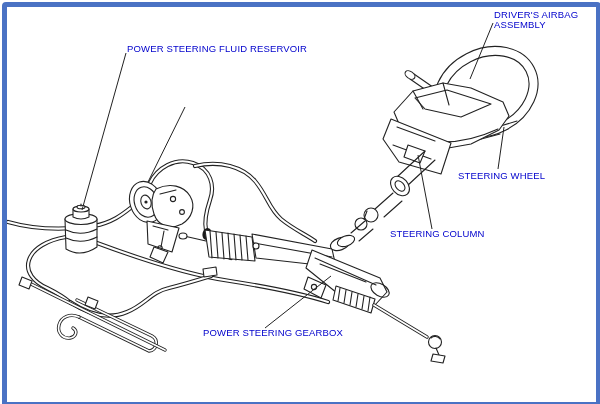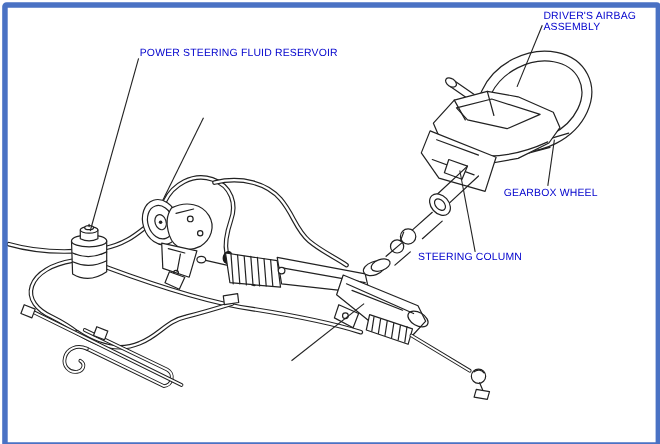--- a/index.html
+++ b/index.html
@@ -7,21 +7,21 @@
           font-family:"Liberation Sans",sans-serif;}
   #frame{position:absolute;left:2px;top:2px;width:589px;height:395px;
          border:5px solid #4a72c4;border-radius:4px;pointer-events:none;}
   #art{position:absolute;left:0;top:0;}
   .lbl{position:absolute;font-weight:normal;font-size:9.5px;line-height:9.5px;
        color:#0000cc;letter-spacing:0.15px;white-space:pre-line;}
   .lbl-reservoir{left:127px;top:44px;}
   .lbl-pump{left:185px;top:97px;}
   .lbl-airbag{left:494px;top:10px;}
   .lbl-wheel{left:458px;top:171px;}
-  .lbl-column{left:380px;top:229px;text-align:right;}
+  .lbl-column{left:390px;top:229px;text-align:right;}
   .lbl-gearbox{left:203px;top:328px;}
   
   .ln{stroke:#222;stroke-width:1.1;fill:none;stroke-linejoin:round;stroke-linecap:round;}
   .fw{stroke:#222;stroke-width:1.1;fill:#fff;stroke-linejoin:round;}
   .tB{stroke:#222;stroke-width:4.2;fill:none;stroke-linecap:round;}
   .tW{stroke:#fff;stroke-width:2.1;fill:none;stroke-linecap:round;}
   .sB{stroke:#222;stroke-width:3.4;fill:none;stroke-linecap:round;}
   .sW{stroke:#fff;stroke-width:1.7;fill:none;stroke-linecap:round;}
   .ldr{stroke:#222;stroke-width:1;fill:none;}
 </style>
@@ -186,17 +186,18 @@
       <path class="ldr" d="M493,23 L470,79"></path>
       <path class="ldr" d="M498,169 L504,127"></path>
       <path class="ldr" d="M432,229 L418,155"></path>
       <path class="ldr" d="M265,328 L331,276"></path>
     </g>
   </svg>
 
   <div class="lbl lbl-reservoir">POWER STEERING FLUID RESERVOIR</div>
   <div class="lbl lbl-airbag">DRIVER'S AIRBAG
 ASSEMBLY</div>
-  <div class="lbl lbl-wheel">GEARBOX WHEEL</div>
+  <div class="lbl lbl-wheel">STEERING WHEEL</div>
   <div class="lbl lbl-column">STEERING COLUMN</div>
+  <div class="lbl lbl-gearbox">POWER STEERING GEARBOX</div>
 
   <div id="frame"></div>
 </div>
 
 </body></html>

